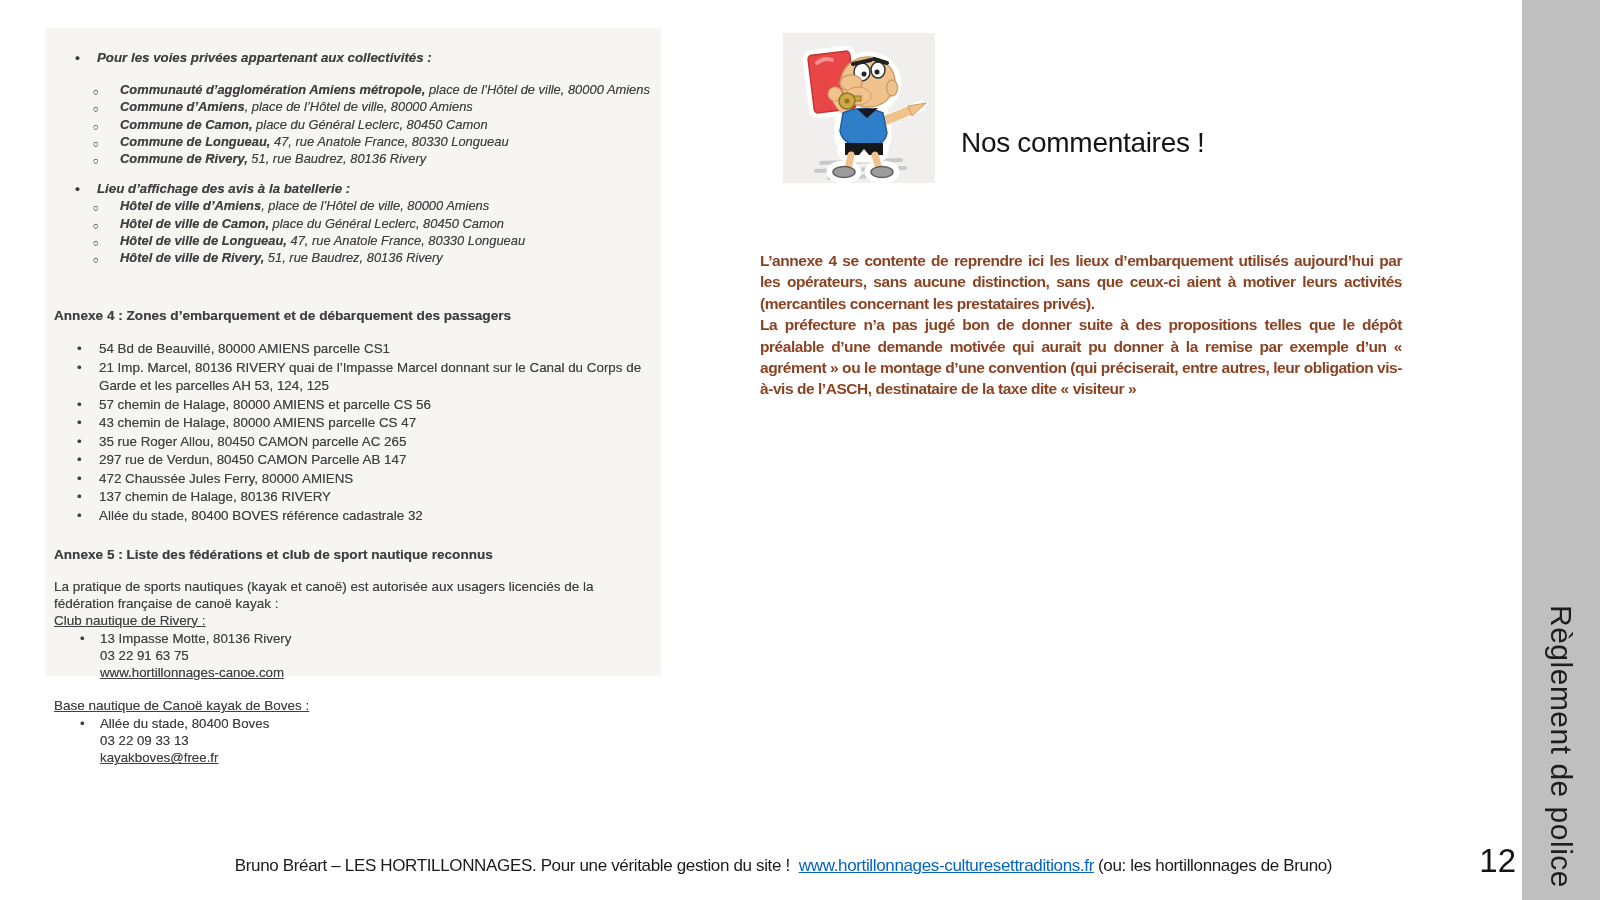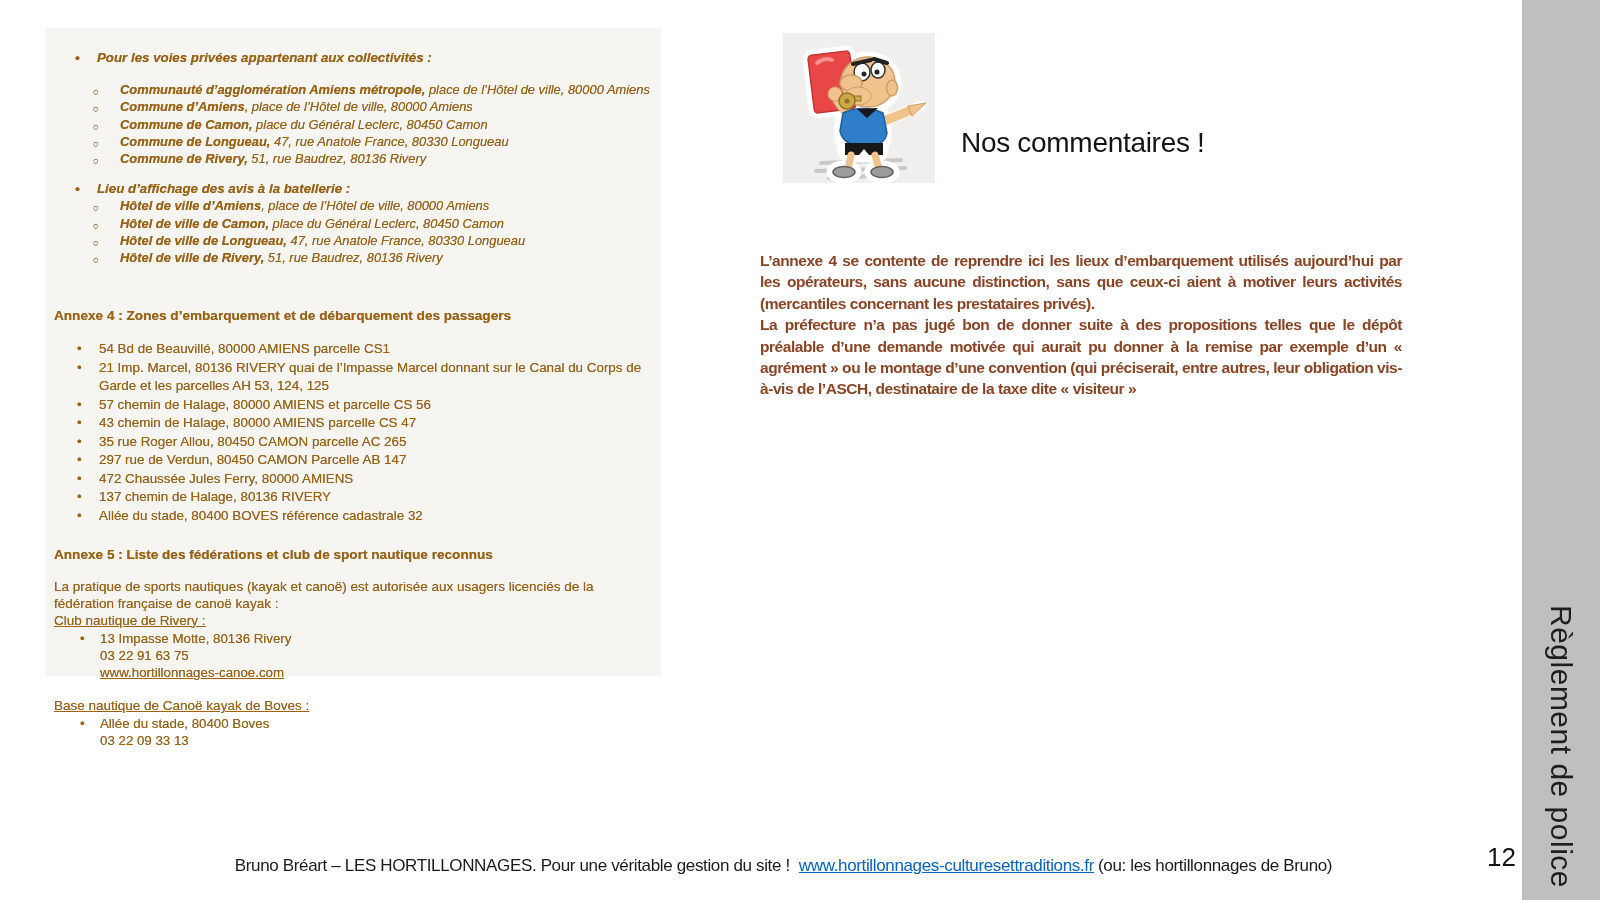--- a/index.html
+++ b/index.html
@@ -5,21 +5,21 @@
   html,body{margin:0;padding:0;}
   body{
     width:1600px;height:900px;position:relative;overflow:hidden;
     background:#ffffff;
     font-family:"Liberation Sans", sans-serif;
     -webkit-font-smoothing:antialiased;
   }
   .abs{position:absolute;}
 
   
-  .scan{left:45px;top:28px;width:616px;color:#a16207;}
+  .scan{left:45px;top:28px;width:616px;color:#404040;}
   .scan-paper{
     position:absolute;left:0;top:0;width:616px;height:648px;
     background-color:#f6f5f2;
     background-image:radial-gradient(#edecе8 1px, transparent 1px);
     background-size:9px 9px;
   }
   .scan-content{position:relative;padding-top:22px;font-size:13px;line-height:15.2px;
     text-shadow:0 0 0.5px rgba(45,45,55,.55);}
   .bold{font-weight:bold;}
   .t-row{display:flex;margin-left:30px;font-weight:bold;font-style:italic;font-size:13.3px;}
@@ -52,21 +52,21 @@
   .footer a{color:#0563c1;text-decoration:underline;margin:0 4px 0 9px;cursor:pointer;}
 
   
   .side-tab{left:1522px;top:0;width:78px;height:900px;background:#bfbfbf;
     display:flex;align-items:flex-end;justify-content:center;}
   .side-tab-label{
     writing-mode:vertical-rl;
     font-size:30px;color:#1e1e1e;letter-spacing:0.5px;
     padding-bottom:12px;white-space:nowrap;
   }
-  .page-num{left:1450px;top:842px;width:66px;text-align:right;font-size:26px;color:#141414;}
+  .page-num{left:1450px;top:842px;width:66px;text-align:right;font-size:33px;color:#141414;}
 </style>
 </head>
 <body>
 
 <div class="abs scan">
   <div class="scan-paper"></div>
   <div class="scan-content">
 
     <div class="t-row">
       <span>Pour les voies privées appartenant aux collectivités :</span>
@@ -142,20 +142,21 @@
         <span>13 Impasse Motte, 80136 Rivery</span>
       </div>
     <div class="club-line">03 22 91 63 75</div>
     <div class="club-line u">www.hortillonnages-canoe.com</div>
 
     <div class="club-h" style="margin-top:17px">Base nautique de Canoë kayak de Boves :</div>
     <div class="club-li" style="margin-top:2px">
         <span>Allée du stade, 80400 Boves</span>
       </div>
     <div class="club-line">03 22 09 33 13</div>
+    <div class="club-line u">kayakboves@free.fr</div>
   </div>
 </div>
 
 <div class="abs cartoon">
   <svg width="152" height="150" viewBox="0 0 152 150" xmlns="http://www.w3.org/2000/svg">
     <rect width="152" height="150" fill="#f0efee"></rect>
     <g stroke="#c9c9c9" stroke-width="4" stroke-linecap="round">
       <line x1="38" y1="130" x2="118" y2="127"></line>
       <line x1="33" y1="138" x2="122" y2="135"></line>
       <line x1="46" y1="145" x2="112" y2="142"></line>

